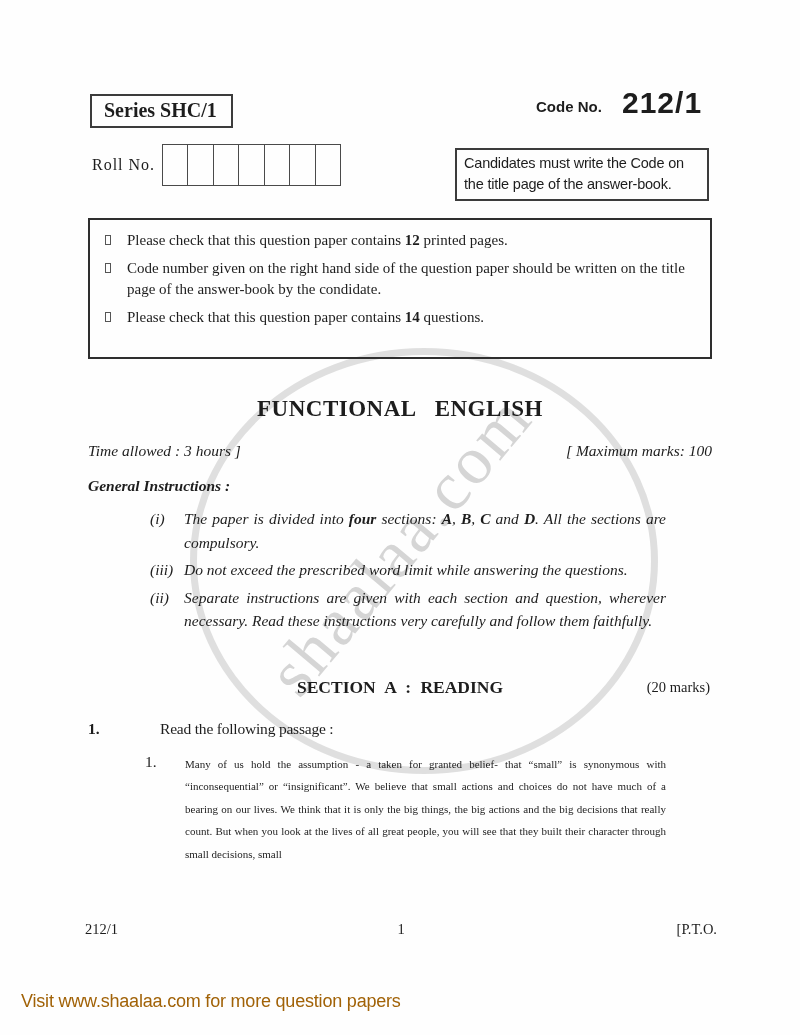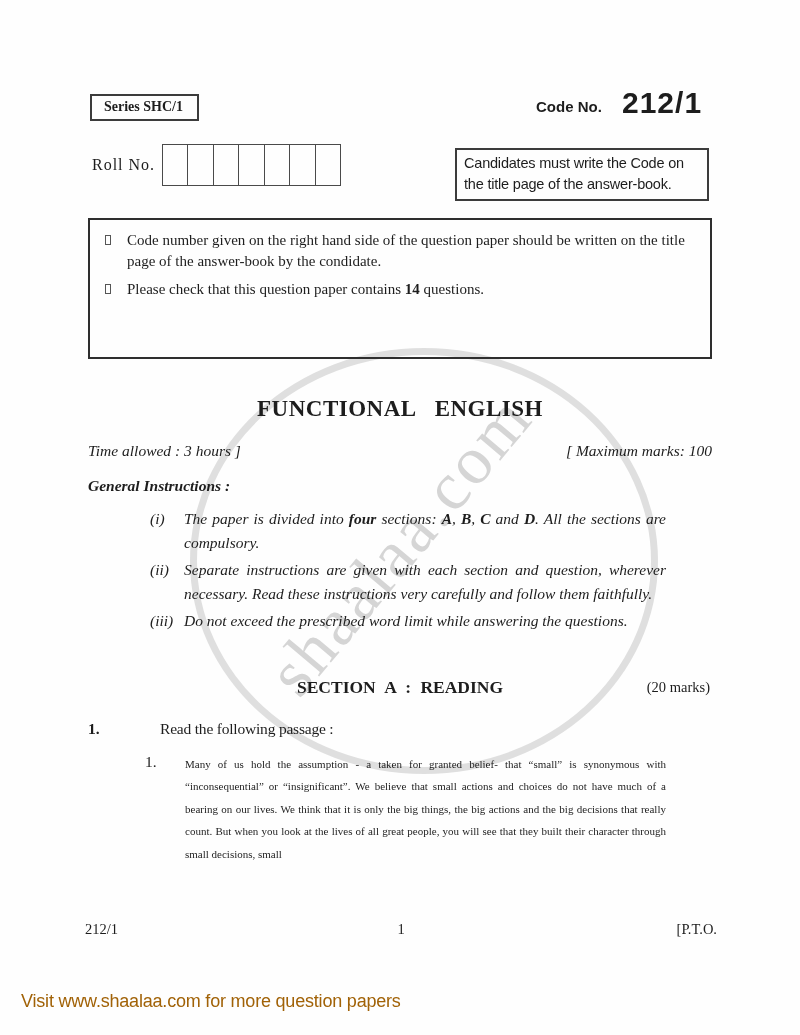--- a/index.html
+++ b/index.html
@@ -13,21 +13,21 @@
   .wm-ring { position: absolute; left: 190px; top: 348px; width: 468px; height: 426px;
              border: 7px solid rgba(187,187,187,0.45); border-radius: 50%; z-index: 0; }
   .wm-text { position: absolute; left: 400px; top: 545px; transform: translate(-50%,-50%) rotate(-50deg);
              font-family: "Liberation Serif", serif; font-size: 68px; letter-spacing: 3px;
              color: rgba(165,165,165,0.45); white-space: nowrap; z-index: 0; }
 
   .content { position: absolute; inset: 0; z-index: 1; }
 
   
   .series-box { position: absolute; left: 90px; top: 94px; border: 2px solid #3c3c3c;
-                padding: 3px 14px 4px 12px; font-weight: bold; font-size: 14px; background: rgba(255,255,255,0.0); }
+                padding: 3px 14px 4px 12px; font-weight: bold; font-size: 20px; background: rgba(255,255,255,0.0); }
   .code-label { position: absolute; left: 536px; top: 98px; font-family: "Liberation Sans", sans-serif;
                 font-weight: bold; font-size: 15px; }
   .code-value { position: absolute; left: 622px; top: 86px; font-family: "Liberation Sans", sans-serif;
                 font-weight: bold; font-size: 30px; letter-spacing: 1px; }
 
   .roll-label { position: absolute; left: 92px; top: 156px; font-size: 16px; letter-spacing: 1px; }
   .roll-grid { position: absolute; left: 162px; top: 144px; width: 179px; height: 42px;
                display: flex; border: 1.5px solid #4a4a4a; }
   .roll-cell { flex: 1; border-right: 1.5px solid #4a4a4a; }
   .roll-cell:last-child { border-right: none; }
@@ -105,46 +105,50 @@
         <div class="roll-cell"></div>
         <div class="roll-cell"></div>
         <div class="roll-cell"></div>
       </div>
 
     <div class="candidates-box">Candidates must write the Code on the title page of the answer-book.</div>
 
     <div class="notice-box">
         <div class="notice-item">
           <span class="notice-bullet"></span>
+          <span class="notice-text"><span>Please check that this question paper contains </span><span class="b">12</span><span> printed pages.</span></span>
+        </div>
+        <div class="notice-item">
+          <span class="notice-bullet"></span>
           <span class="notice-text"><span>Code number given on the right hand side of the question paper should be written on the title page of the answer-book by the condidate.</span></span>
         </div>
         <div class="notice-item">
           <span class="notice-bullet"></span>
           <span class="notice-text"><span>Please check that this question paper contains </span><span class="b">14</span><span> questions.</span></span>
         </div>
       </div>
 
     <div class="paper-title">FUNCTIONAL ENGLISH</div>
     <div class="time-row">
       <span class="time-left">Time allowed : 3 hours ]</span>
       <span class="time-right">[ Maximum marks: 100</span>
     </div>
     <div class="gi-heading">General Instructions :</div>
     <div class="gi-list">
         <div class="gi-item">
           <span class="gi-num">(i)</span>
           <span class="gi-text"><span>The paper is divided into </span><span class="b">four</span><span> sections: </span><span class="b">A</span><span>, </span><span class="b">B</span><span>, </span><span class="b">C</span><span> and </span><span class="b">D</span><span>. All the sections are compulsory.</span></span>
         </div>
         <div class="gi-item">
+          <span class="gi-num">(iii)</span>
+          <span class="gi-text"><span>Do not exceed the prescribed word limit while answering the questions.</span></span>
+        </div>
+        <div class="gi-item">
           <span class="gi-num">(ii)</span>
           <span class="gi-text"><span>Separate instructions are given with each section and question, wherever necessary. Read these instructions very carefully and follow them faithfully.</span></span>
-        </div>
-        <div class="gi-item">
-          <span class="gi-num">(iii)</span>
-          <span class="gi-text"><span>Do not exceed the prescribed word limit while answering the questions.</span></span>
         </div>
       </div>
 
     <div class="section-row">
       <div class="section-heading">SECTION A : READING</div>
       <div class="section-marks">(20 marks)</div>
     </div>
 
     <div class="q1-row">
       <span class="q1-num">1.</span>

